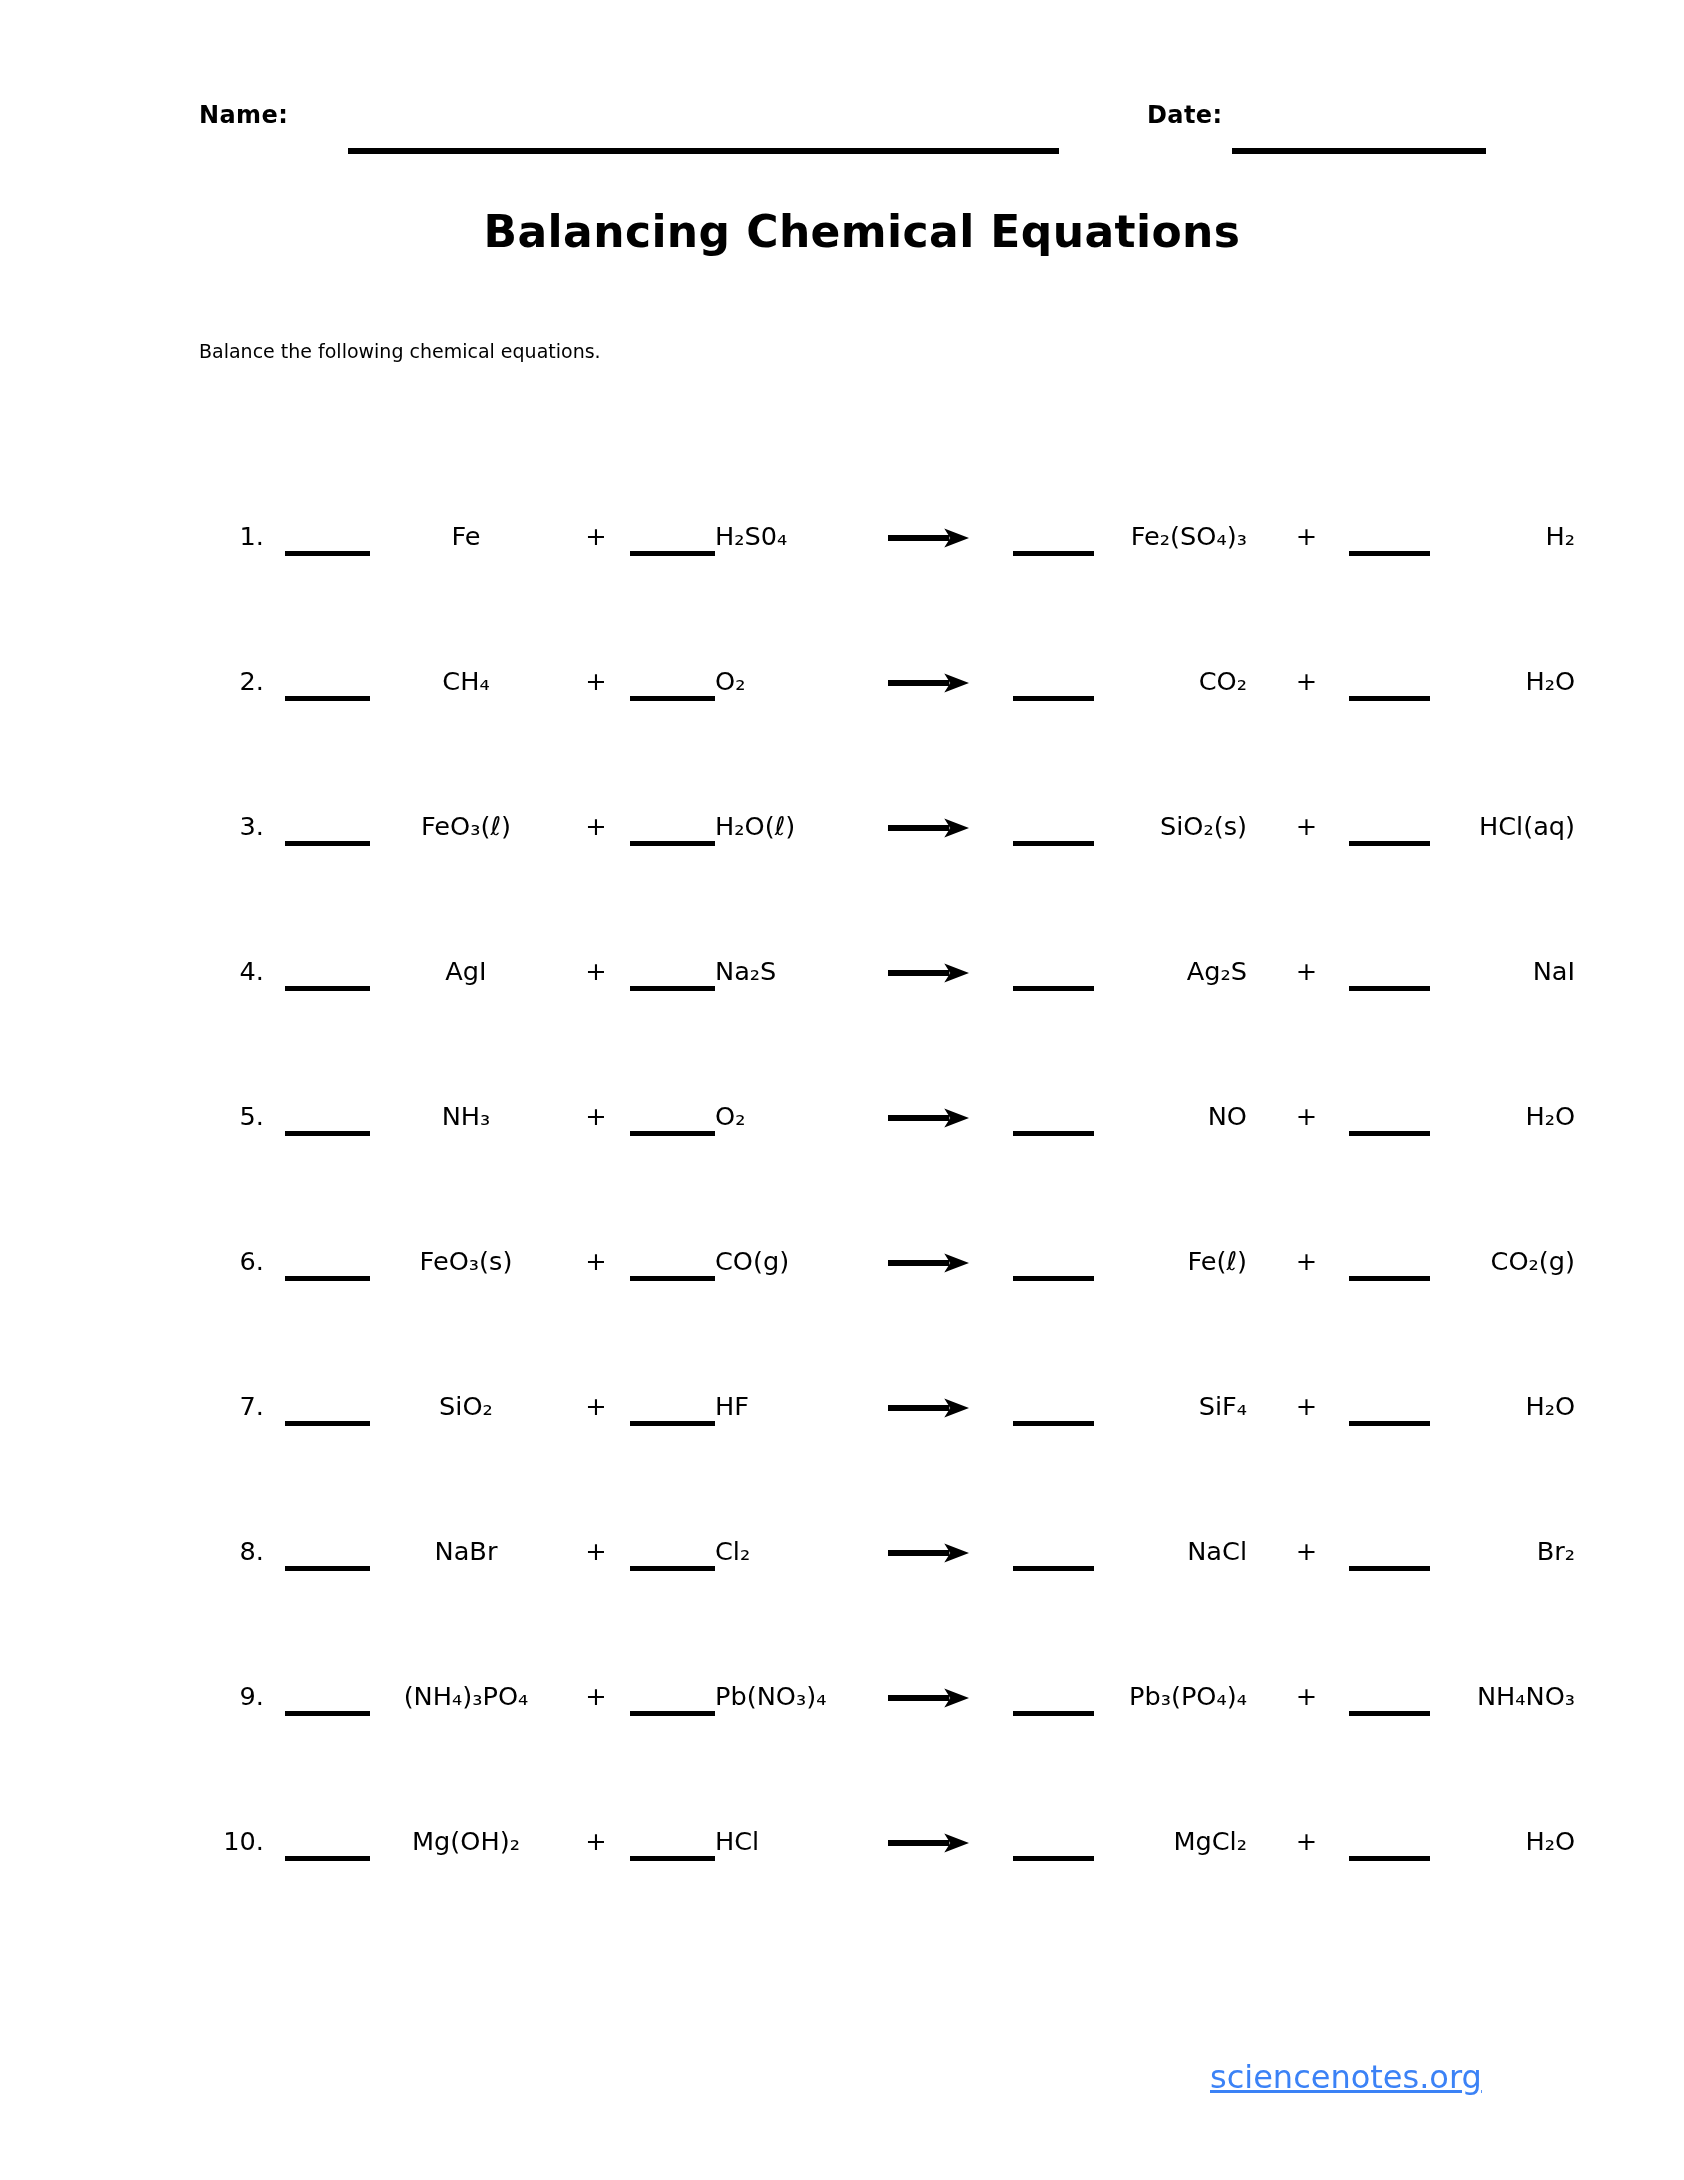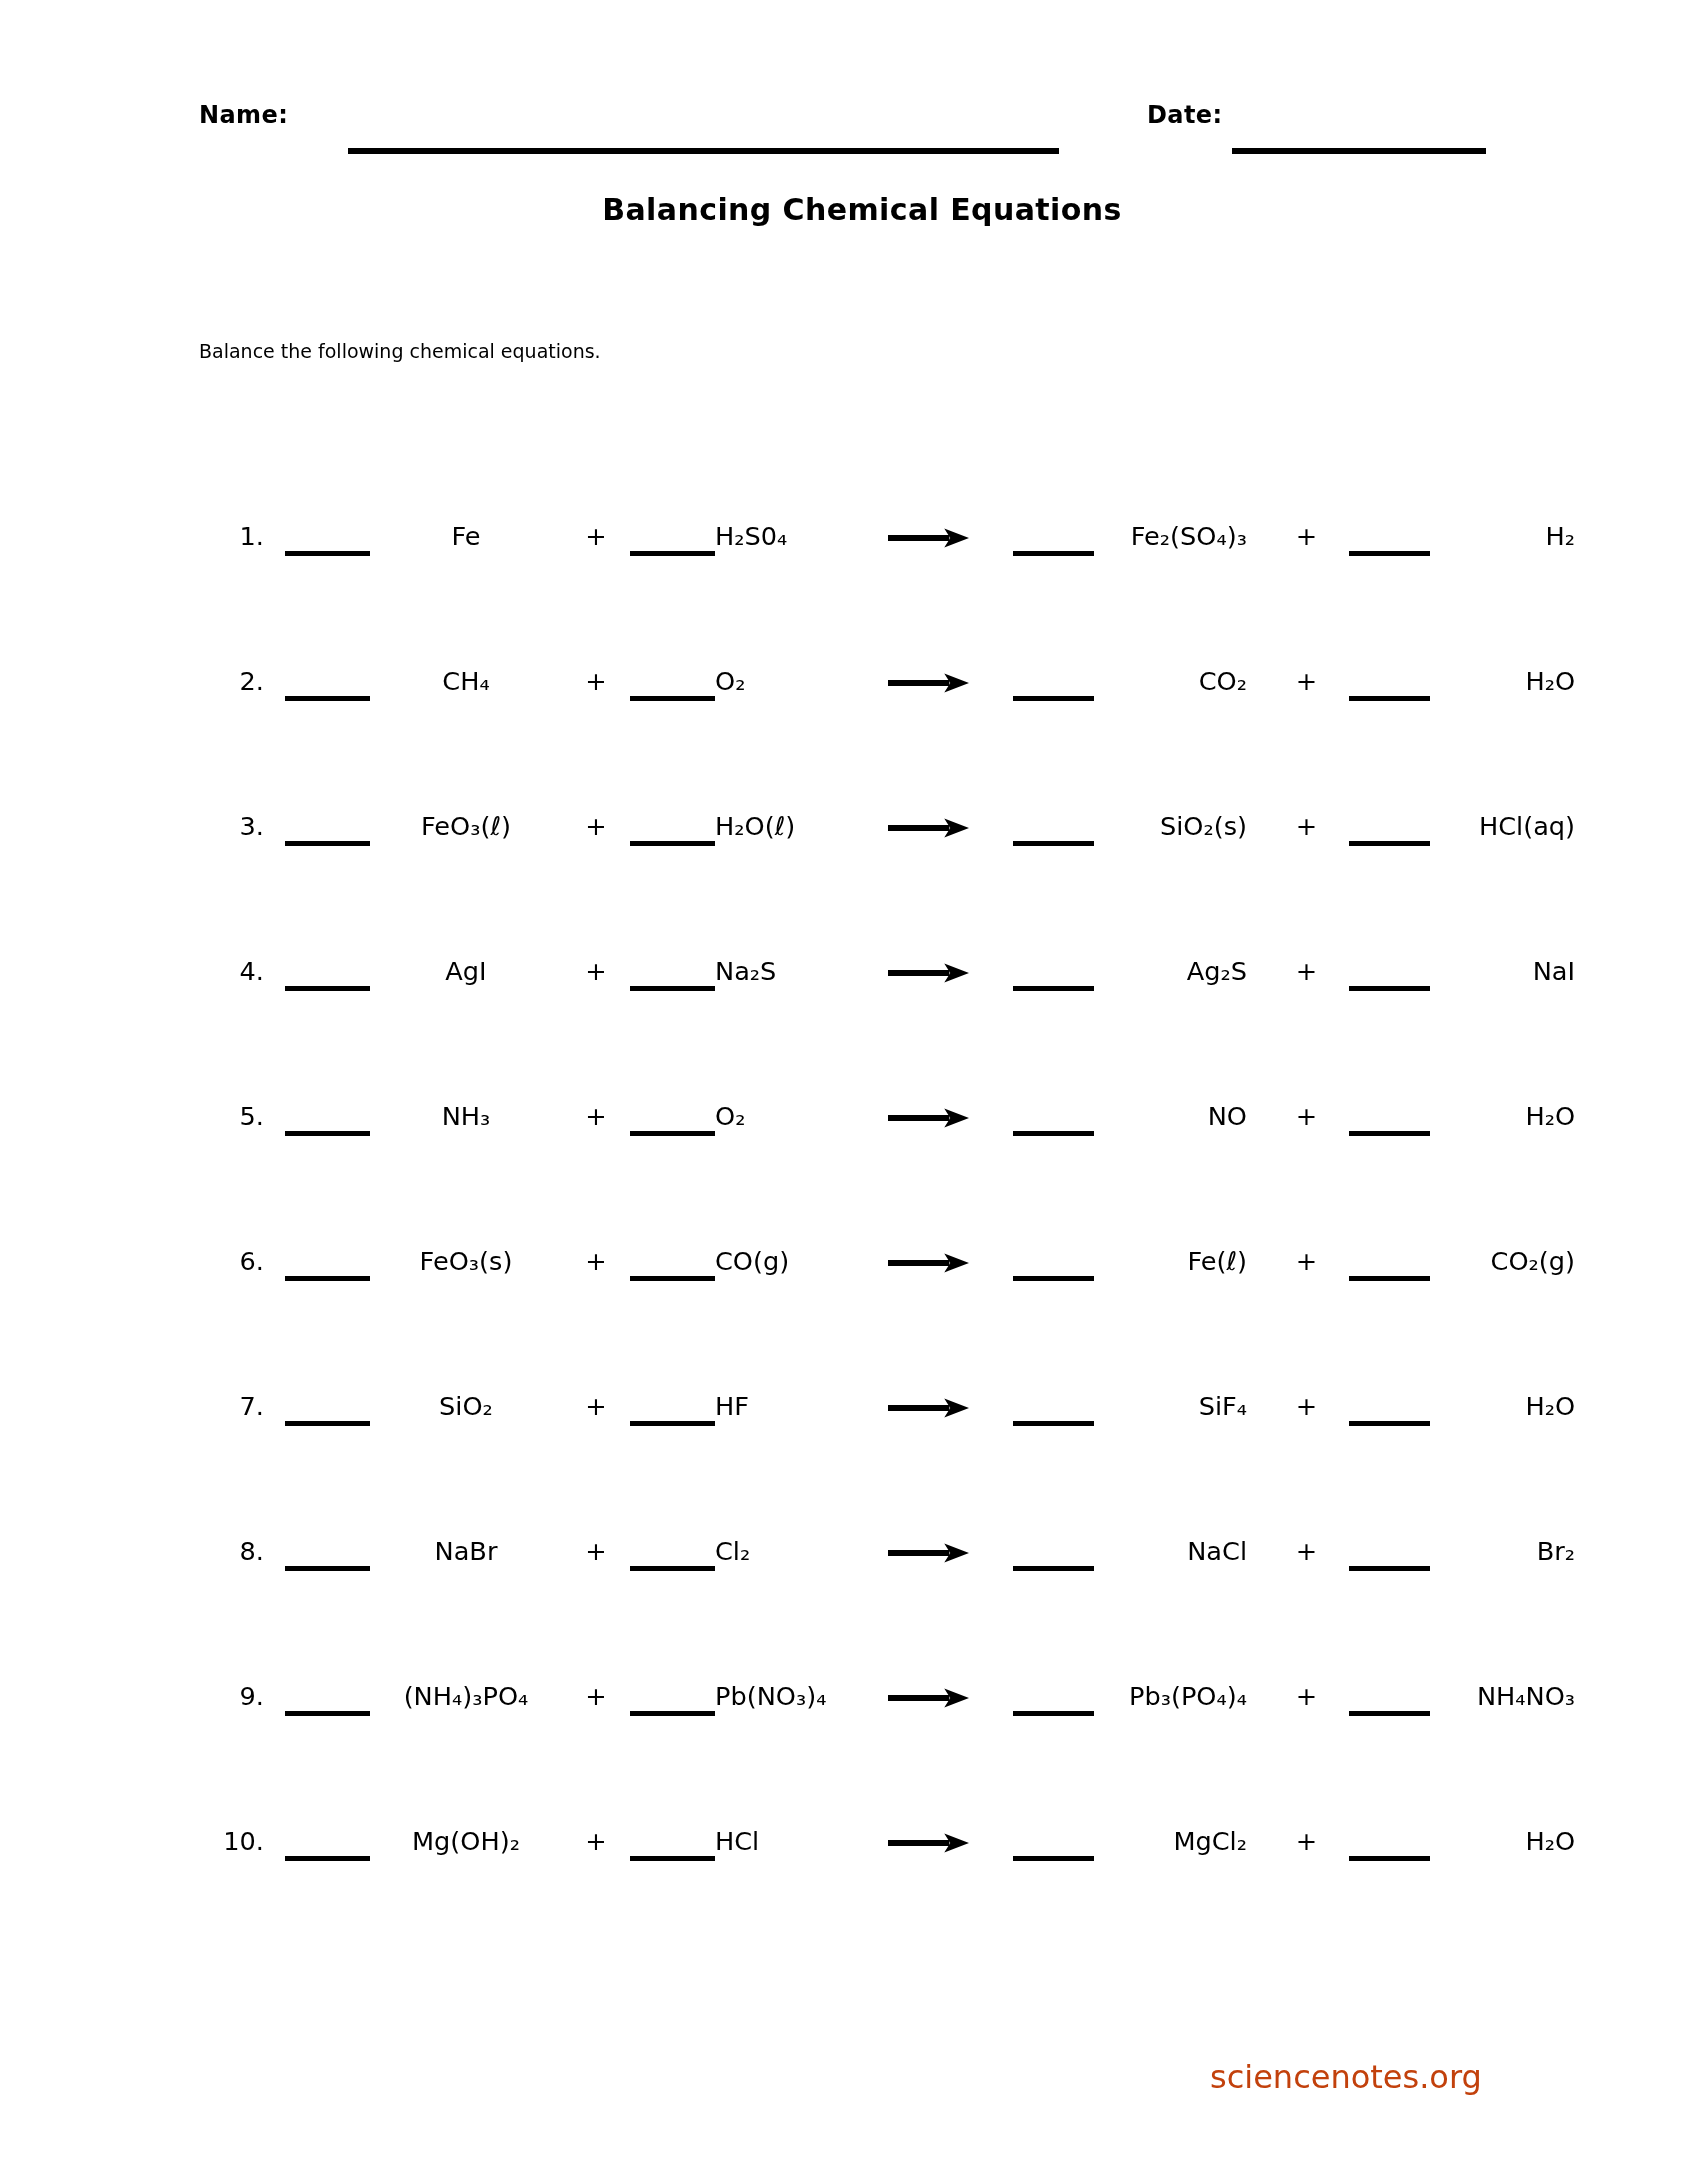--- a/index.html
+++ b/index.html
@@ -13,22 +13,22 @@
     font-family:"DejaVu Sans","Liberation Sans",sans-serif;
     overflow:hidden;
   }
   .hdr-label { position:absolute; font-weight:bold; font-size:24px; letter-spacing:0.4px; }
   .name-label { left:199px; top:101px; }
   .date-label { left:1147px; top:101px; }
   .fill-line { position:absolute; height:6px; background:#000; }
   .name-line { left:348px; top:148px; width:711px; }
   .date-line { left:1232px; top:148px; width:254px; }
   .title {
-    position:absolute; left:0; top:192px; width:100%;
-    text-align:center; font-weight:bold; font-size:30px; letter-spacing:0.4px;padding-left:39px;
+    position:absolute; left:0; top:206px; width:100%;
+    text-align:center; font-weight:bold; font-size:44px; letter-spacing:0.4px;padding-left:39px;
   }
   .instruction { position:absolute; left:199px; top:332px; font-size:19px;margin-top:8px; }
   .equations { position:absolute; left:170px; top:463px; width:1414px; }
   .eq-row {
     display:flex; align-items:center;
     height:145px; font-size:25.6px; white-space:nowrap;
   }
   .c { flex:0 0 auto; }
   .num   { width:94px; text-align:right; }
   .blank { transform:translateY(18px); }
@@ -341,16 +341,16 @@
         </div>
     <div class="c f3">MgCl₂</div>
     <div class="c plus plus2">+</div>
     <div class="c blank b4">
           <span class="line"></span>
         </div>
     <div class="c f4">H₂O</div>
   </div>
 </div>
 
-  <div class="footer" style="color: #c2410c;">sciencenotes.org</div>
+  <div class="footer" style="color: #3b82f6; text-decoration: underline;">sciencenotes.org</div>
 
 </div>
 
 
 </body></html>

